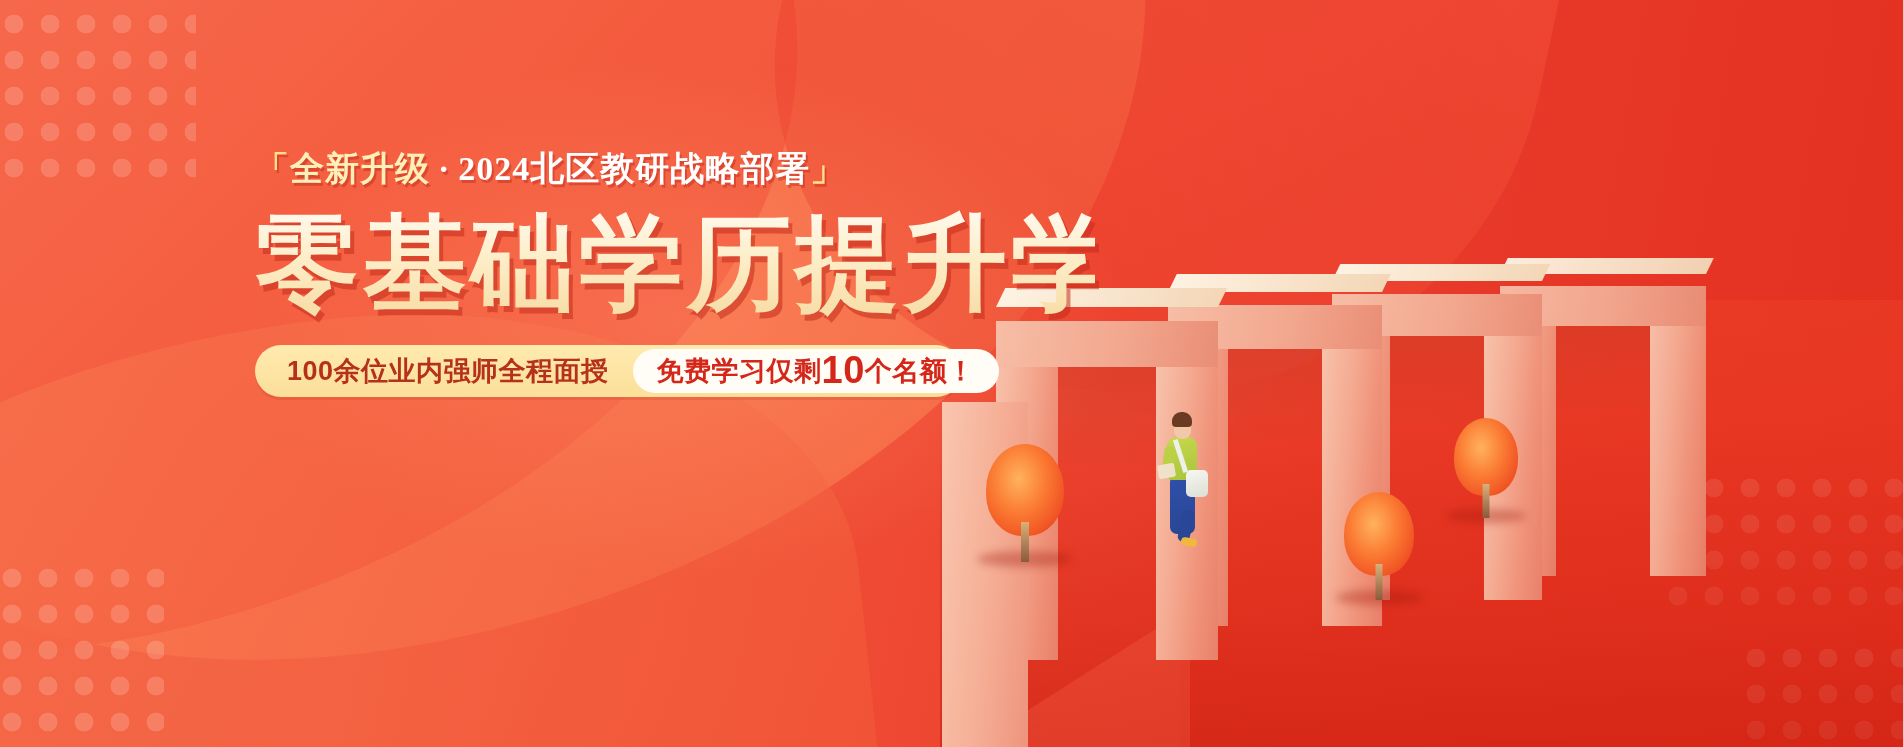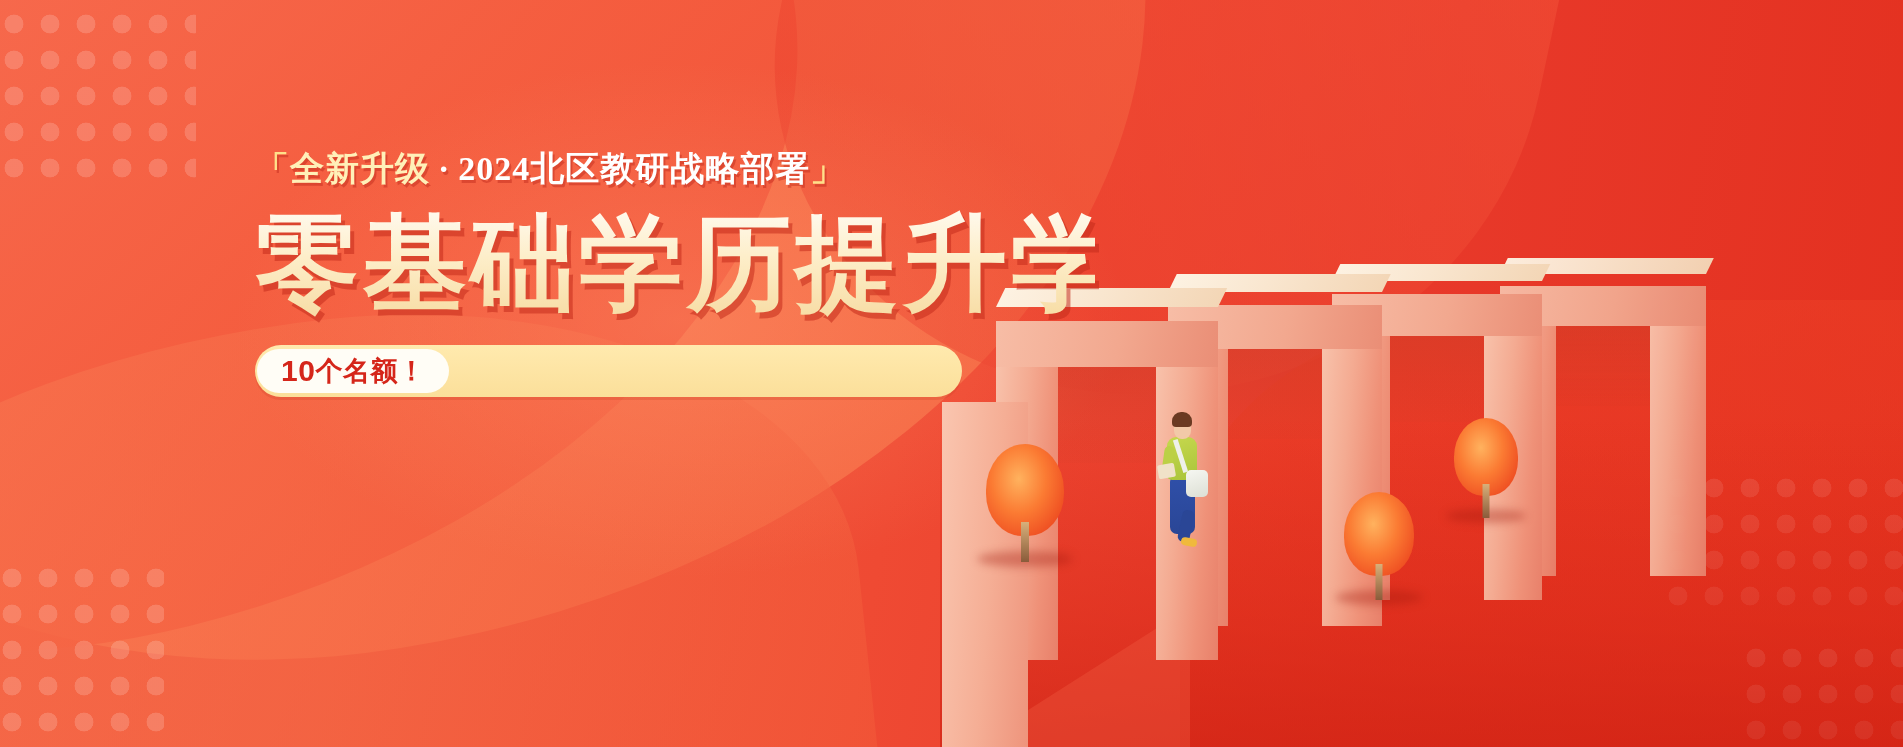--- a/index.html
+++ b/index.html
@@ -241,21 +241,21 @@
     display: flex;
     align-items: center;
     border-radius: 22px;
     background: #fffdf6;
     font-size: 27px;
     font-weight: 800;
     letter-spacing: .5px;
     color: #d5261a;
     white-space: nowrap;
   }
-  .badge-right .num { font-size: 30px; font-weight: 900; }
+  .badge-right .num { font-size: 38px; font-weight: 900; }
 </style>
 </head>
 <body>
 
 <div class="banner">
 
   <div class="bg-layer">
     <div class="ribbon-a"></div>
     <div class="ribbon-b"></div>
     <div class="ribbon-c"></div>
@@ -343,20 +343,22 @@
 
   <div class="copy">
 
     <div class="subtitle">
       <span class="bracket">「</span><span class="accent">全新升级</span><span class="dot">·</span><span>2024北区教研战略部署</span><span class="bracket">」</span>
     </div>
 
     <div class="headline">零基础学历提升学霸班</div>
 
     <div class="badges">
+      <div class="badge-left">100余位业内强师全程面授</div>
       <div class="badge-right">
+        <span>免费学习仅剩</span>
           <span class="num">10</span>
           <span>个名额！</span>
       </div>
     </div>
 
   </div>
 </div>
 
 </body></html>

